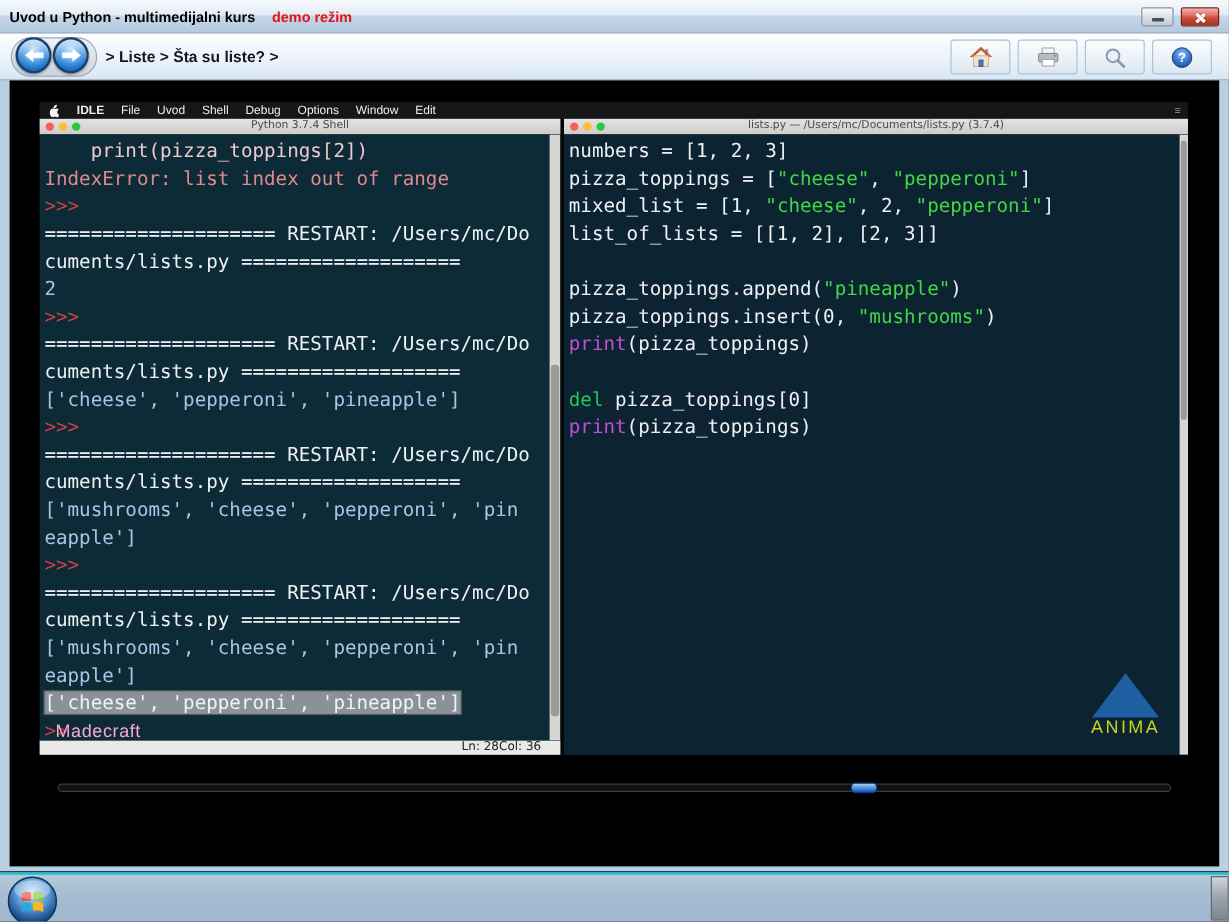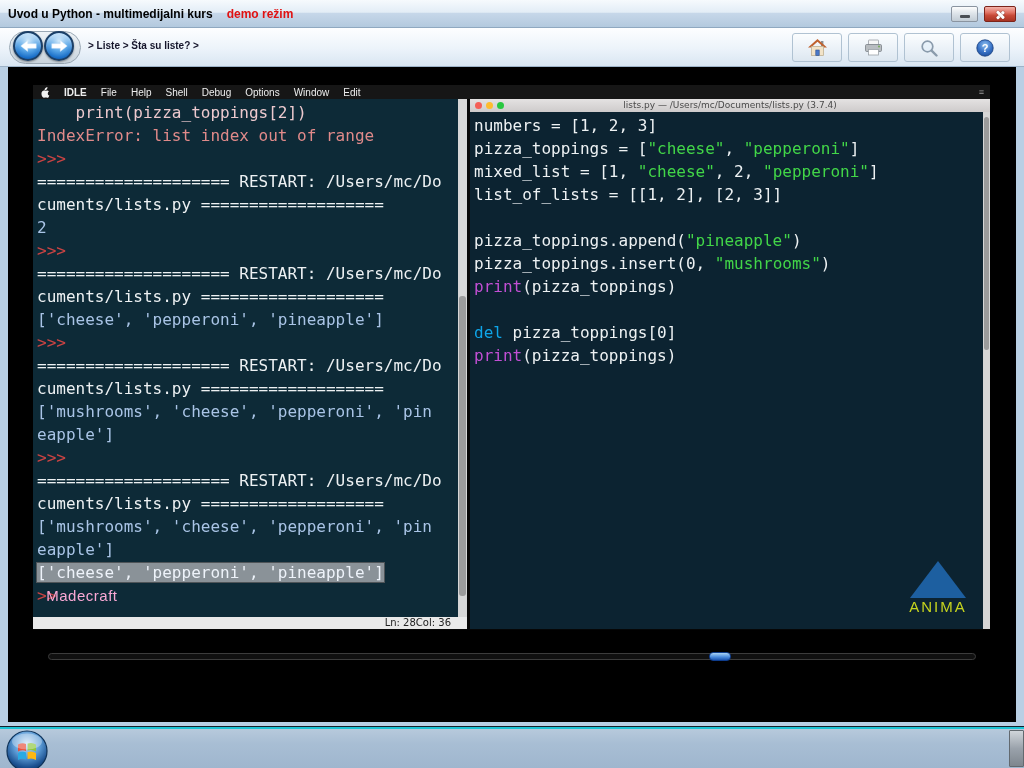--- a/index.html
+++ b/index.html
@@ -29,21 +29,21 @@
     background:linear-gradient(180deg,#fdfeff 0%,#ecf3fa 55%,#d9e6f2 100%);
     border-bottom:1px solid #9db3c8; }
   .nav-pill { position:absolute; left:9px; top:3px; width:72px; height:33px; border-radius:17px;
     background:linear-gradient(180deg,#eef3f7,#c9d4dd); border:1px solid #9aa8b4; }
   .nav-circle { position:absolute; top:3px; width:30px; height:30px; border-radius:50%;
     border:2px solid #1c3f66; cursor:pointer;
     background:radial-gradient(circle at 50% 30%, #cfe8fa 0%, #5aa7e8 45%, #1a6fc8 75%, #0d4a98 100%);
     display:flex; align-items:center; justify-content:center;
     box-shadow:inset 0 6px 6px -3px rgba(255,255,255,.7), 0 1px 2px rgba(0,0,0,.4); }
   .nav-back { left:13px; } .nav-fwd { left:44px; }
-  .breadcrumb { position:absolute; left:88px; top:12px; font-size:10px; font-weight:bold; color:#14142a; cursor:pointer; }
+  .breadcrumb { position:absolute; left:88px; top:12px; font-size:13px; font-weight:bold; color:#14142a; cursor:pointer; }
   .toolbar-btn { position:absolute; top:5px; width:50px; height:29px; border-radius:3px; cursor:pointer;
     background:linear-gradient(180deg,#fbfdfe,#e9f0f7 60%,#dde7f0); border:1px solid #b0c2d2;
     display:flex; align-items:center; justify-content:center; }
   .tbtn-home { left:792px; } .tbtn-print { left:848px; } .tbtn-search { left:904px; } .tbtn-help { left:960px; }
 
   
   .video-area { position:absolute; left:8px; top:67px; width:1008px; height:655px; background:#000; }
 
   .mac-screen { position:absolute; left:25px; top:18px; width:957px; height:545px; background:#060606; }
   .mac-menubar { position:absolute; left:0; top:0; width:100%; height:14px; background:#161616;
@@ -67,21 +67,21 @@
   .code { position:absolute; left:4px; top:2px; right:10px; font-family:"DejaVu Sans Mono", monospace;
     font-size:16px; line-height:23px; white-space:pre; }
   .code-line { height:23px; }
   .tok-w  { color:#edf1f3; }
   .tok-b  { color:#a9c4e6; }
   .tok-e  { color:#e08a8a; }
   .tok-e2 { color:#ecc9ce; }
   .tok-p  { color:#c94343; }
   .tok-g  { color:#42d648; }
   .tok-pu { color:#c24fd4; }
-  .tok-o  { color:#0ea5e9; }
+  .tok-o  { color:#22c55e; }
   .tok-sel{ color:#eef3fa; background:#8a9298; box-shadow:0 0 0 1px #4e5458; }
   .tok-wm { color:#f9a8d4; font-family:"Liberation Sans", sans-serif; font-size:15px; margin-left:-10px; letter-spacing:.5px; }
 
   .mac-statusbar { height:12px; background:#e9e9e9; flex:none; display:flex; justify-content:flex-end;
     padding-right:16px; font-size:10px; line-height:12px; color:#222;
     font-family:"DejaVu Sans", sans-serif; }
 
   .v-scrollbar { position:absolute; top:13px; bottom:12px; right:0; width:9px; background:#d6d6d6; }
   .v-scrollbar .thumb { position:absolute; left:1px; width:7px; border-radius:3px; background:#9b9b9b; }
   .editor-window .v-scrollbar { width:7px; }
@@ -200,31 +200,39 @@
   <div class="video-area">
 
     <div class="mac-screen">
       <div class="mac-menubar">
         <svg width="9" height="11" viewBox="0 0 9 11">
           <path d="M6.4 0c-.8.1-1.7.6-2.2 1.3-.4.6-.8 1.4-.6 2.2.9 0 1.7-.5 2.2-1.2.5-.7.7-1.5.6-2.3zM7.4 10.5c-.6.4-1.2.4-1.8.1-.6-.3-1.2-.3-1.8 0-.9.5-1.9 0-2.6-1.1C.3 8 .1 5.4 1.3 4.2c.7-.7 1.7-.9 2.5-.5.5.2 1 .2 1.5 0 .9-.4 1.9-.2 2.6.5-.8.6-1.2 1.5-1.1 2.5.1.9.7 1.6 1.5 1.9-.2.7-.5 1.4-.9 1.9z" fill="#f2f2f2"></path>
         </svg>
         <span style="display:flex;gap:14px;">
             <span class="menu-item first">IDLE</span>
             <span class="menu-item">File</span>
-            <span class="menu-item">Help</span>
+            <span class="menu-item">Uvod</span>
             <span class="menu-item">Shell</span>
             <span class="menu-item">Debug</span>
             <span class="menu-item">Options</span>
             <span class="menu-item">Window</span>
             <span class="menu-item">Edit</span>
           </span>
         <span class="menubar-right">≡</span>
       </div>
 
       <div class="mac-window shell-window">
+        <div class="mac-titlebar">
+          <span class="traffic">
+            <i class="tl-close"></i>
+            <i class="tl-min"></i>
+            <i class="tl-zoom"></i>
+          </span>
+          <span>Python 3.7.4 Shell</span>
+        </div>
         <div class="pane-body shell-body">
           <div class="code"><div class="code-line"><span class="tok-e2">    print(pizza_toppings[2])</span></div><div class="code-line"><span class="tok-e">IndexError: list index out of range</span></div><div class="code-line"><span class="tok-p">&gt;&gt;&gt; </span></div><div class="code-line"><span class="tok-w">==================== RESTART: /Users/mc/Do</span></div><div class="code-line"><span class="tok-w">cuments/lists.py ===================</span></div><div class="code-line"><span class="tok-b">2</span></div><div class="code-line"><span class="tok-p">&gt;&gt;&gt; </span></div><div class="code-line"><span class="tok-w">==================== RESTART: /Users/mc/Do</span></div><div class="code-line"><span class="tok-w">cuments/lists.py ===================</span></div><div class="code-line"><span class="tok-b">['cheese', 'pepperoni', 'pineapple']</span></div><div class="code-line"><span class="tok-p">&gt;&gt;&gt; </span></div><div class="code-line"><span class="tok-w">==================== RESTART: /Users/mc/Do</span></div><div class="code-line"><span class="tok-w">cuments/lists.py ===================</span></div><div class="code-line"><span class="tok-b">['mushrooms', 'cheese', 'pepperoni', 'pin</span></div><div class="code-line"><span class="tok-b">eapple']</span></div><div class="code-line"><span class="tok-p">&gt;&gt;&gt; </span></div><div class="code-line"><span class="tok-w">==================== RESTART: /Users/mc/Do</span></div><div class="code-line"><span class="tok-w">cuments/lists.py ===================</span></div><div class="code-line"><span class="tok-b">['mushrooms', 'cheese', 'pepperoni', 'pin</span></div><div class="code-line"><span class="tok-b">eapple']</span></div><div class="code-line"><span class="tok-sel">['cheese', 'pepperoni', 'pineapple']</span></div><div class="code-line"><span class="tok-p">&gt;&gt;</span><span class="tok-wm">Madecraft</span></div></div>
           <div class="v-scrollbar" style="top:0;bottom:0;">
             <div class="thumb" style="top:38%;height:58%;"></div>
           </div>
         </div>
         <div class="mac-statusbar">
           <span>Ln: 28</span>
           <span>Col: 36</span>
         </div>

